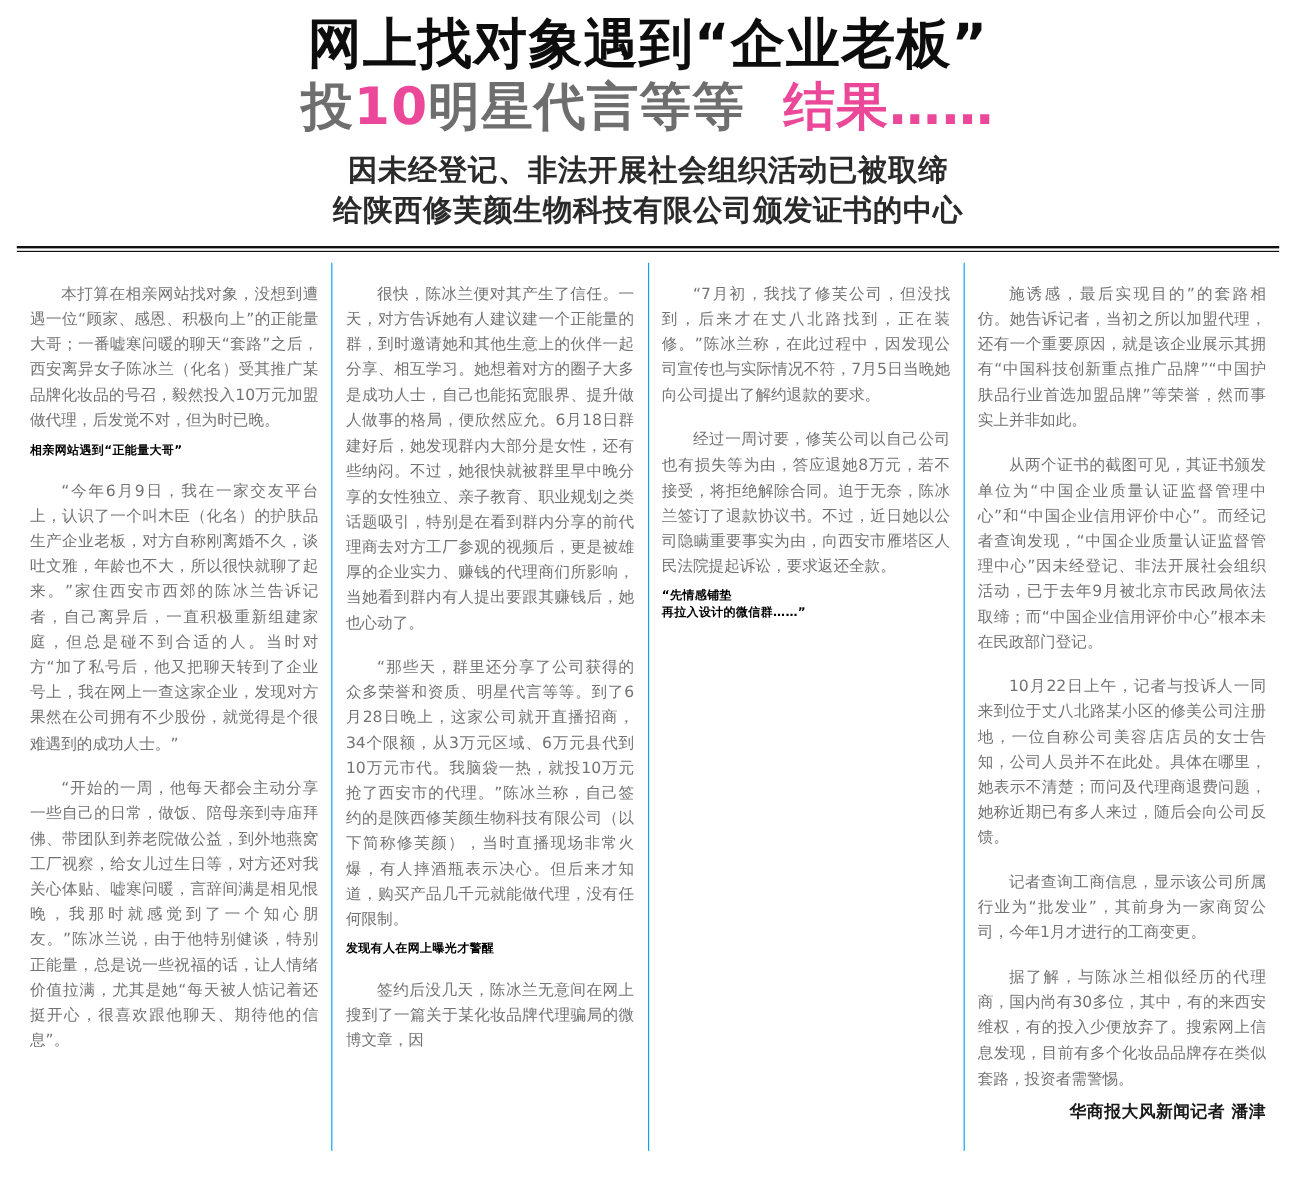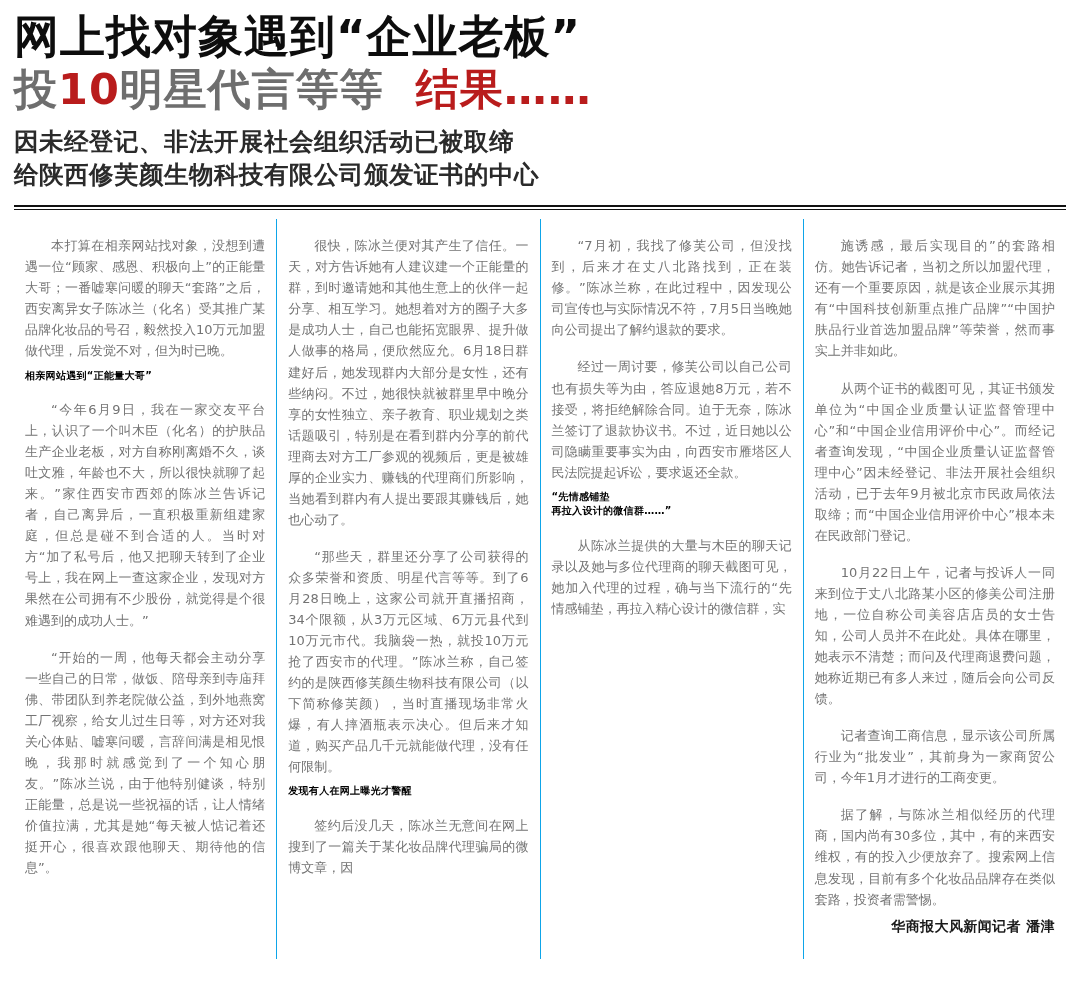--- a/index.html
+++ b/index.html
@@ -17,41 +17,41 @@
   #page {
     position: relative;
     width: 1080px;
     height: 996px;
     background: #ffffff;
     box-sizing: border-box;
     padding: 8px 14px 6px 14px;
   }
   
   .headline-block {
-    text-align: left;
+    text-align: center;
     padding: 4px 0 2px 0;
   }
   .headline-main {
     font-size: 45px;
     font-weight: bold;
     letter-spacing: 1px;
     line-height: 1.12;
     color: #0d0d0d;
     font-family: "DejaVu Sans", "Liberation Sans", sans-serif;
   }
   .headline-sub-big {
     font-size: 43px;
     font-weight: bold;
     line-height: 1.18;
     color: #6e6e6e;
     letter-spacing: 1px;
     margin-top: 2px;
   }
   .headline-sub-big .dark {
-    color: #b91c1c;
+    color: #ec4899;
   }
   .deck {
     margin-top: 10px;
     font-size: 24.5px;
     font-weight: bold;
     line-height: 1.35;
     color: #2a2a2a;
     letter-spacing: 0.5px;
   }
   .rule {
@@ -134,21 +134,20 @@
     <div class="col">
         <p class="body">很快，陈冰兰便对其产生了信任。一天，对方告诉她有人建议建一个正能量的群，到时邀请她和其他生意上的伙伴一起分享、相互学习。她想着对方的圈子大多是成功人士，自己也能拓宽眼界、提升做人做事的格局，便欣然应允。6月18日群建好后，她发现群内大部分是女性，还有些纳闷。不过，她很快就被群里早中晚分享的女性独立、亲子教育、职业规划之类话题吸引，特别是在看到群内分享的前代理商去对方工厂参观的视频后，更是被雄厚的企业实力、赚钱的代理商们所影响，当她看到群内有人提出要跟其赚钱后，她也心动了。</p>
         <p class="body">“那些天，群里还分享了公司获得的众多荣誉和资质、明星代言等等。到了6月28日晚上，这家公司就开直播招商，34个限额，从3万元区域、6万元县代到10万元市代。我脑袋一热，就投10万元抢了西安市的代理。”陈冰兰称，自己签约的是陕西修芙颜生物科技有限公司（以下简称修芙颜），当时直播现场非常火爆，有人摔酒瓶表示决心。但后来才知道，购买产品几千元就能做代理，没有任何限制。</p>
         <h3 class="subhead">发现有人在网上曝光才警醒</h3>
         <p class="body">签约后没几天，陈冰兰无意间在网上搜到了一篇关于某化妆品牌代理骗局的微博文章，因</p>
       </div>
     <div class="col">
         <p class="body">“7月初，我找了修芙公司，但没找到，后来才在丈八北路找到，正在装修。”陈冰兰称，在此过程中，因发现公司宣传也与实际情况不符，7月5日当晚她向公司提出了解约退款的要求。</p>
         <p class="body">经过一周讨要，修芙公司以自己公司也有损失等为由，答应退她8万元，若不接受，将拒绝解除合同。迫于无奈，陈冰兰签订了退款协议书。不过，近日她以公司隐瞒重要事实为由，向西安市雁塔区人民法院提起诉讼，要求返还全款。</p>
         <h3 class="subhead">“先情感铺垫<br>再拉入设计的微信群……”</h3>
-        <p class="body">从陈冰兰提供的大量与木臣的聊天记录以及她与多位代理商的聊天截图可见，她加入代理的过程，确与当下流行的“先情感铺垫，再拉入精心设计的微信群，实</p>
       </div>
     <div class="col">
       <p class="body">施诱感，最后实现目的”的套路相仿。她告诉记者，当初之所以加盟代理，还有一个重要原因，就是该企业展示其拥有“中国科技创新重点推广品牌”“中国护肤品行业首选加盟品牌”等荣誉，然而事实上并非如此。</p>
         <p class="body">从两个证书的截图可见，其证书颁发单位为“中国企业质量认证监督管理中心”和“中国企业信用评价中心”。而经记者查询发现，“中国企业质量认证监督管理中心”因未经登记、非法开展社会组织活动，已于去年9月被北京市民政局依法取缔；而“中国企业信用评价中心”根本未在民政部门登记。</p>
         <p class="body">10月22日上午，记者与投诉人一同来到位于丈八北路某小区的修美公司注册地，一位自称公司美容店店员的女士告知，公司人员并不在此处。具体在哪里，她表示不清楚；而问及代理商退费问题，她称近期已有多人来过，随后会向公司反馈。</p>
         <p class="body">记者查询工商信息，显示该公司所属行业为“批发业”，其前身为一家商贸公司，今年1月才进行的工商变更。</p>
         <p class="body">据了解，与陈冰兰相似经历的代理商，国内尚有30多位，其中，有的来西安维权，有的投入少便放弃了。搜索网上信息发现，目前有多个化妆品品牌存在类似套路，投资者需警惕。</p>
         <div class="byline">华商报大风新闻记者 潘津</div>
     </div>
   </div>

